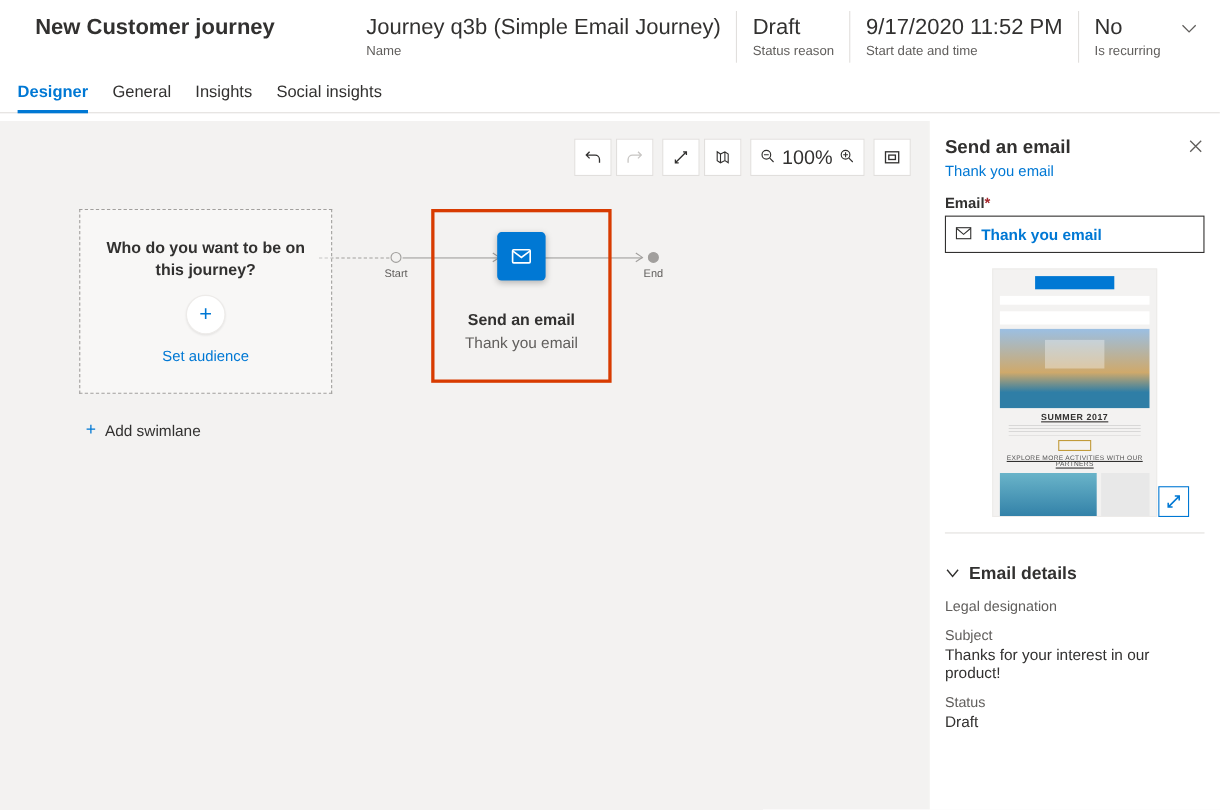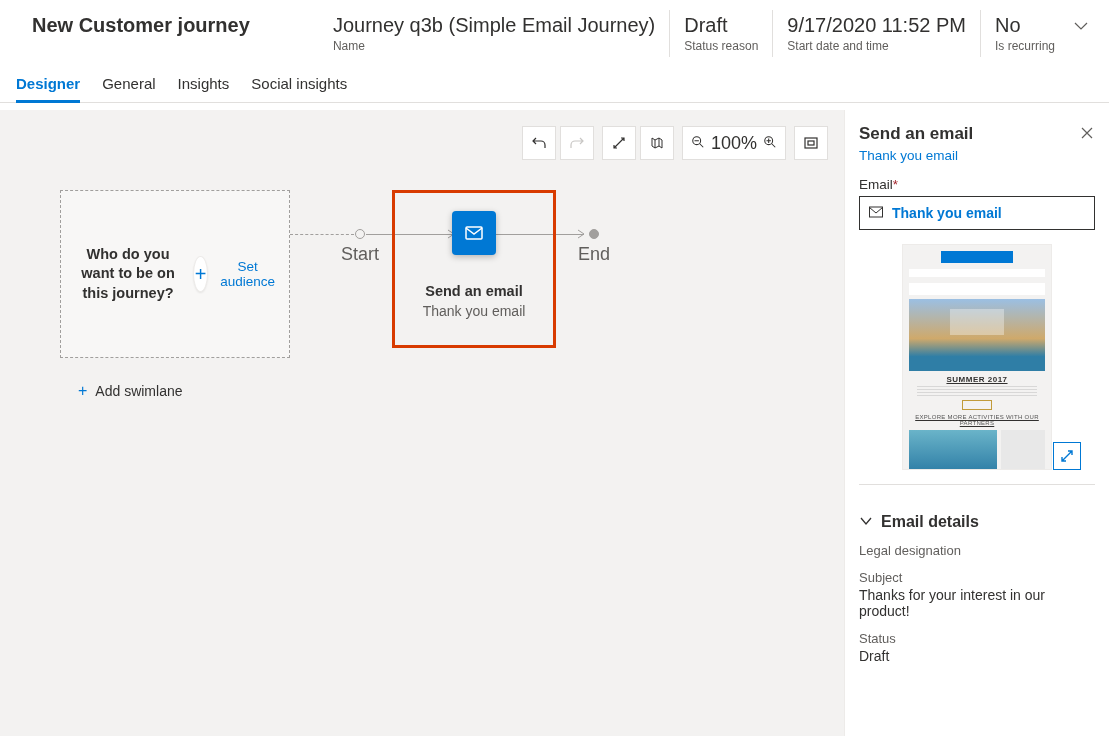--- a/index.html
+++ b/index.html
@@ -32,34 +32,34 @@
   .tb-group { display:flex; gap:4px; }
   .tb-btn { width:34px; height:34px; background:#fff; border:1px solid #e1dfdd; display:flex; align-items:center; justify-content:center; cursor:pointer; color:#323130; }
   .tb-btn.zoom-group { width:auto; padding:0 8px; gap:6px; }
   .tb-btn svg { stroke:#323130; fill:none; }
   .tb-btn.disabled svg { stroke:#c8c6c4; }
   .tb-zoom-text { font-size:18px; }
 
   
   .canvas { position:absolute; top:80px; left:60px; right:20px; }
   .node-audience {
-    position:absolute; left:0; top:0; width:230px; height:168px;
+    position:absolute; left:12px; top:0; width:230px; height:168px;
     border:1px dashed #a19f9d; background:rgba(255,255,255,0.4);
-    display:flex; flex-direction:row; align-items:center; justify-content:center; gap:12px; text-align:center; padding:14px;
+    display:flex; flex-direction:column; align-items:center; justify-content:center; gap:12px; text-align:center; padding:14px;
   }
   .aud-q { font-weight:600; font-size:14.5px; line-height:1.35; }
   .circle-plus { width:36px; height:36px; background:#fff; border-radius:50%; border:1px solid #edebe9; box-shadow:0 1px 2px rgba(0,0,0,.08); display:flex; align-items:center; justify-content:center; color:#0078d4; font-size:20px; }
   .set-audience { color:#0078d4; font-size:13.5px; cursor:pointer; }
 
   .conn { position:absolute; border-top:1px dashed #a19f9d; height:0; }
   .conn.solid { border-top-style:solid; border-color:#a19f9d; }
   .conn-dot { position:absolute; width:10px; height:10px; border:1px solid #a19f9d; border-radius:50%; background:#f3f2f1; transform:translate(-50%,-50%); }
   .conn-dot.fill { background:#a19f9d; }
   .conn-arrow { position:absolute; transform:translate(-50%,-50%); color:#a19f9d; }
-  .conn-label { position:absolute; font-size:18px; color:#605e5c; transform:translateX(-50%); }
+  .conn-label { position:absolute; font-size:10px; color:#605e5c; transform:translateX(-50%); }
 
   .email-tile {
     position:absolute; left:332px; top:0; width:164px; height:158px;
     border:3px solid #d83b01; background:#fff0; 
     cursor:pointer;
   }
   .email-square {
     position:absolute; left:50%; top:18px; transform:translateX(-50%);
     width:44px; height:44px; background:#0078d4; border-radius:4px;
     display:flex; align-items:center; justify-content:center;
@@ -71,21 +71,21 @@
 
   .add-swim { position:absolute; left:18px; top:192px; display:flex; align-items:center; gap:8px; color:#323130; cursor:pointer; }
   .add-swim .plus { color:#0078d4; font-size:16px; }
 
   
   .sp-head { padding:14px 14px 4px 14px; display:flex; align-items:flex-start; }
   .sp-title { font-size:17px; font-weight:600; }
   .sp-close { margin-left:auto; color:#605e5c; cursor:pointer; font-size:14px; padding:2px; }
   .sp-sub { padding:0 14px; color:#0078d4; font-size:13.5px; cursor:pointer; }
   .sp-body { padding:14px; }
-  .fld-label { font-size:13.5px; font-weight:400; margin-bottom:4px; }
+  .fld-label { font-size:13.5px; font-weight:700; margin-bottom:4px; }
   .req { color:#a4262c; }
   .email-picker {
     border:1px solid #323130; height:34px; display:flex; align-items:center; padding:0 8px; gap:8px; cursor:pointer;
   }
   .email-picker-txt { color:#0078d4; font-weight:600; }
 
   .preview {
     margin:14px auto 0 auto; width:150px; height:226px; background:#f3f2f1;
     position:relative; overflow:hidden; border:1px solid #edebe9;
   }

